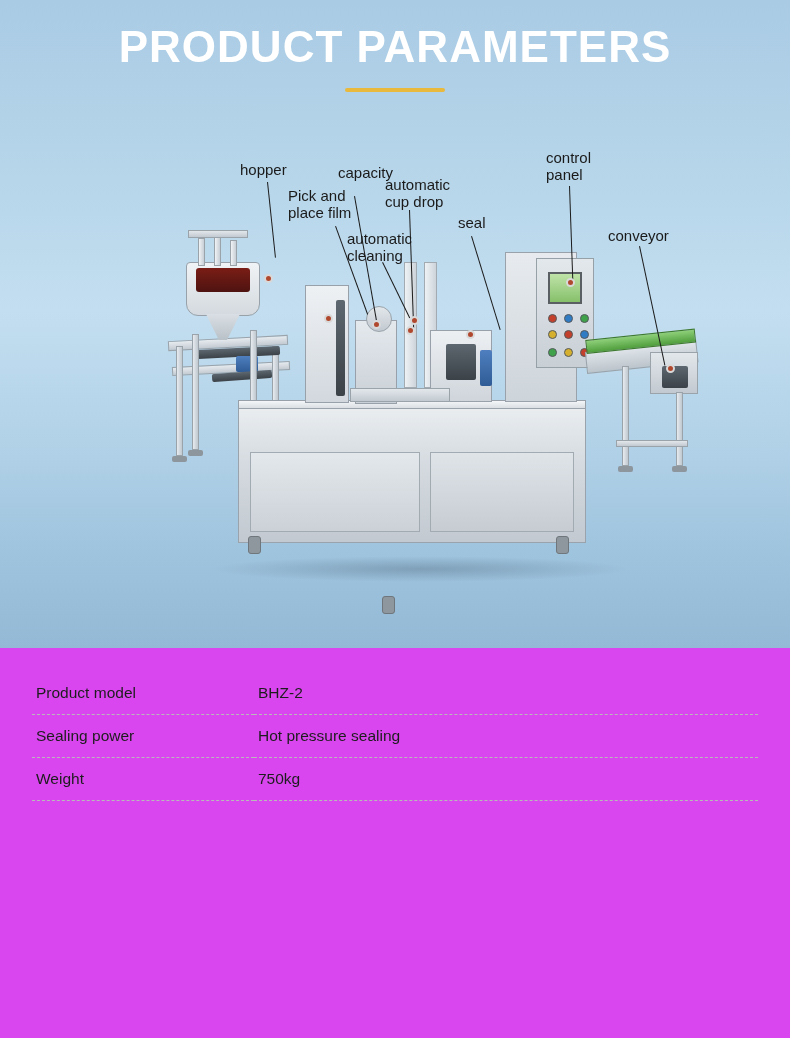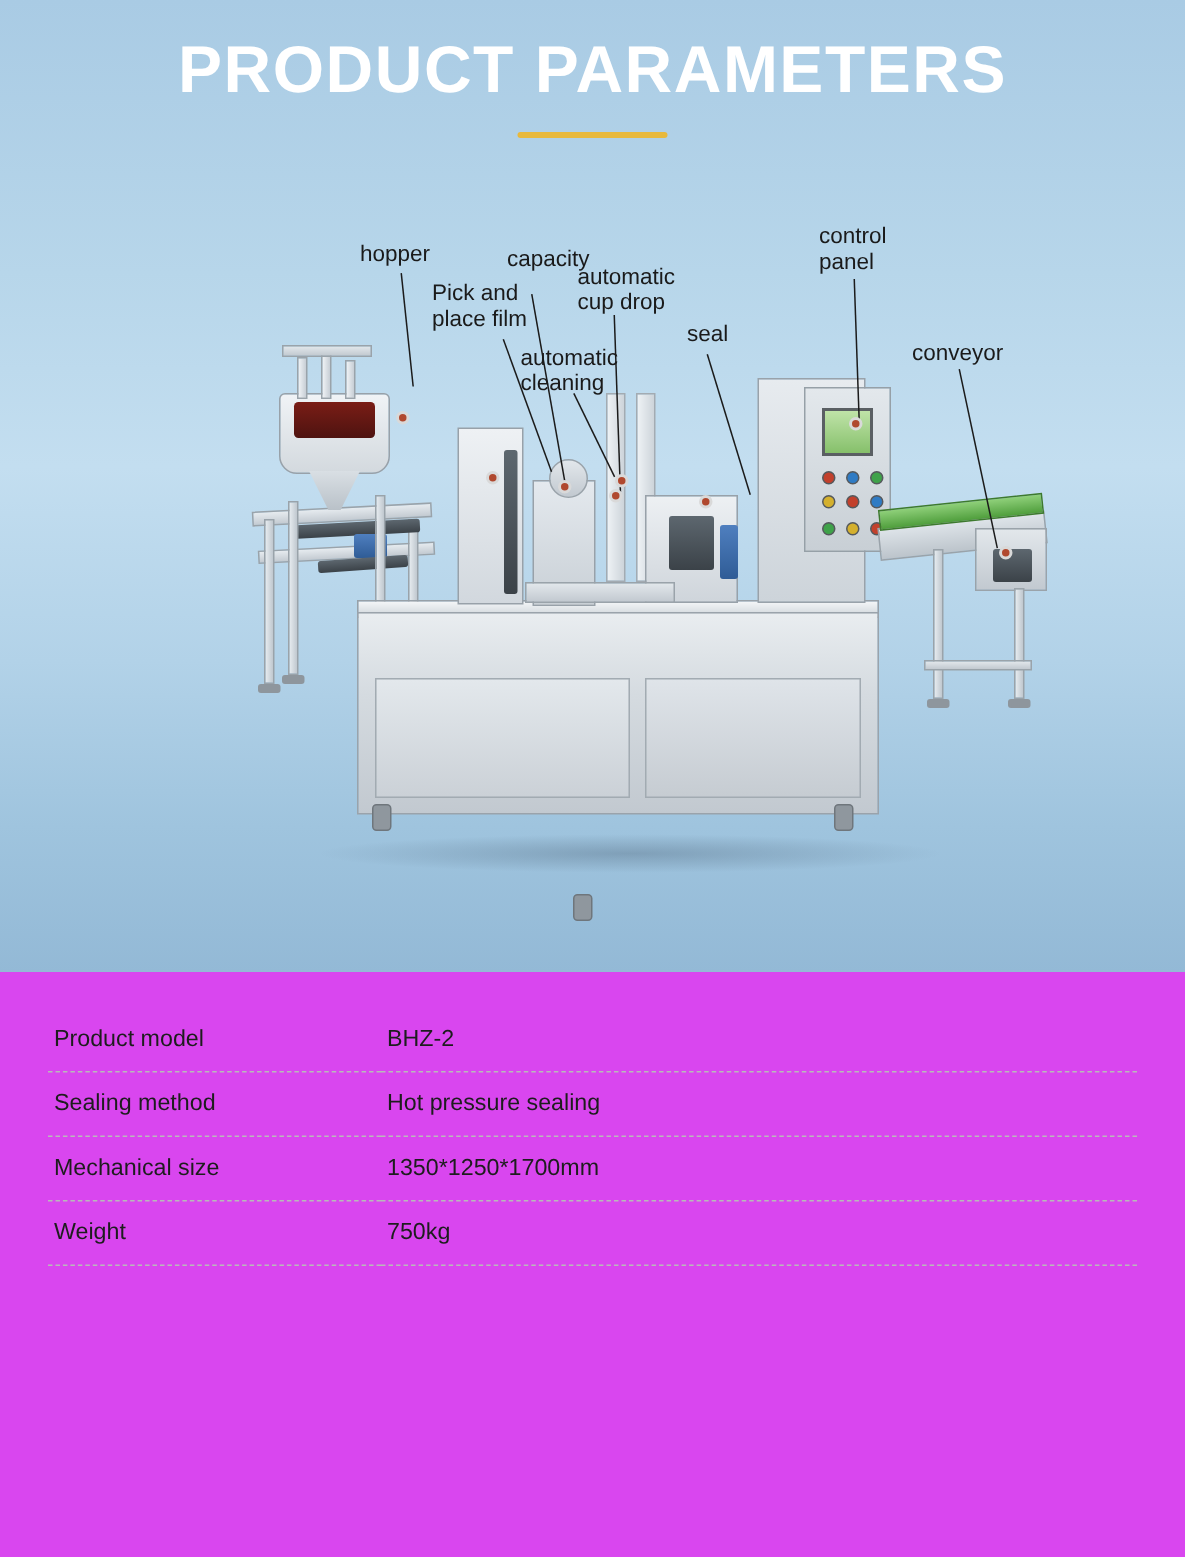--- a/index.html
+++ b/index.html
@@ -352,26 +352,22 @@
   </div>
 
   <div class="spec-wrap">
     <table class="spec">
       <tbody>
         <tr>
           <td class="k">Product model</td>
           <td class="v">BHZ-2</td>
         </tr>
         <tr>
-          <td class="k">Sealing method</td>
+          <td class="k">Sealing power</td>
           <td class="v">Hot pressure sealing</td>
-        </tr>
-        <tr>
-          <td class="k">Mechanical size</td>
-          <td class="v">1350*1250*1700mm</td>
         </tr>
         <tr>
           <td class="k">Weight</td>
           <td class="v">750kg</td>
         </tr>
       </tbody>
     </table>
   </div>
 
 </div>

